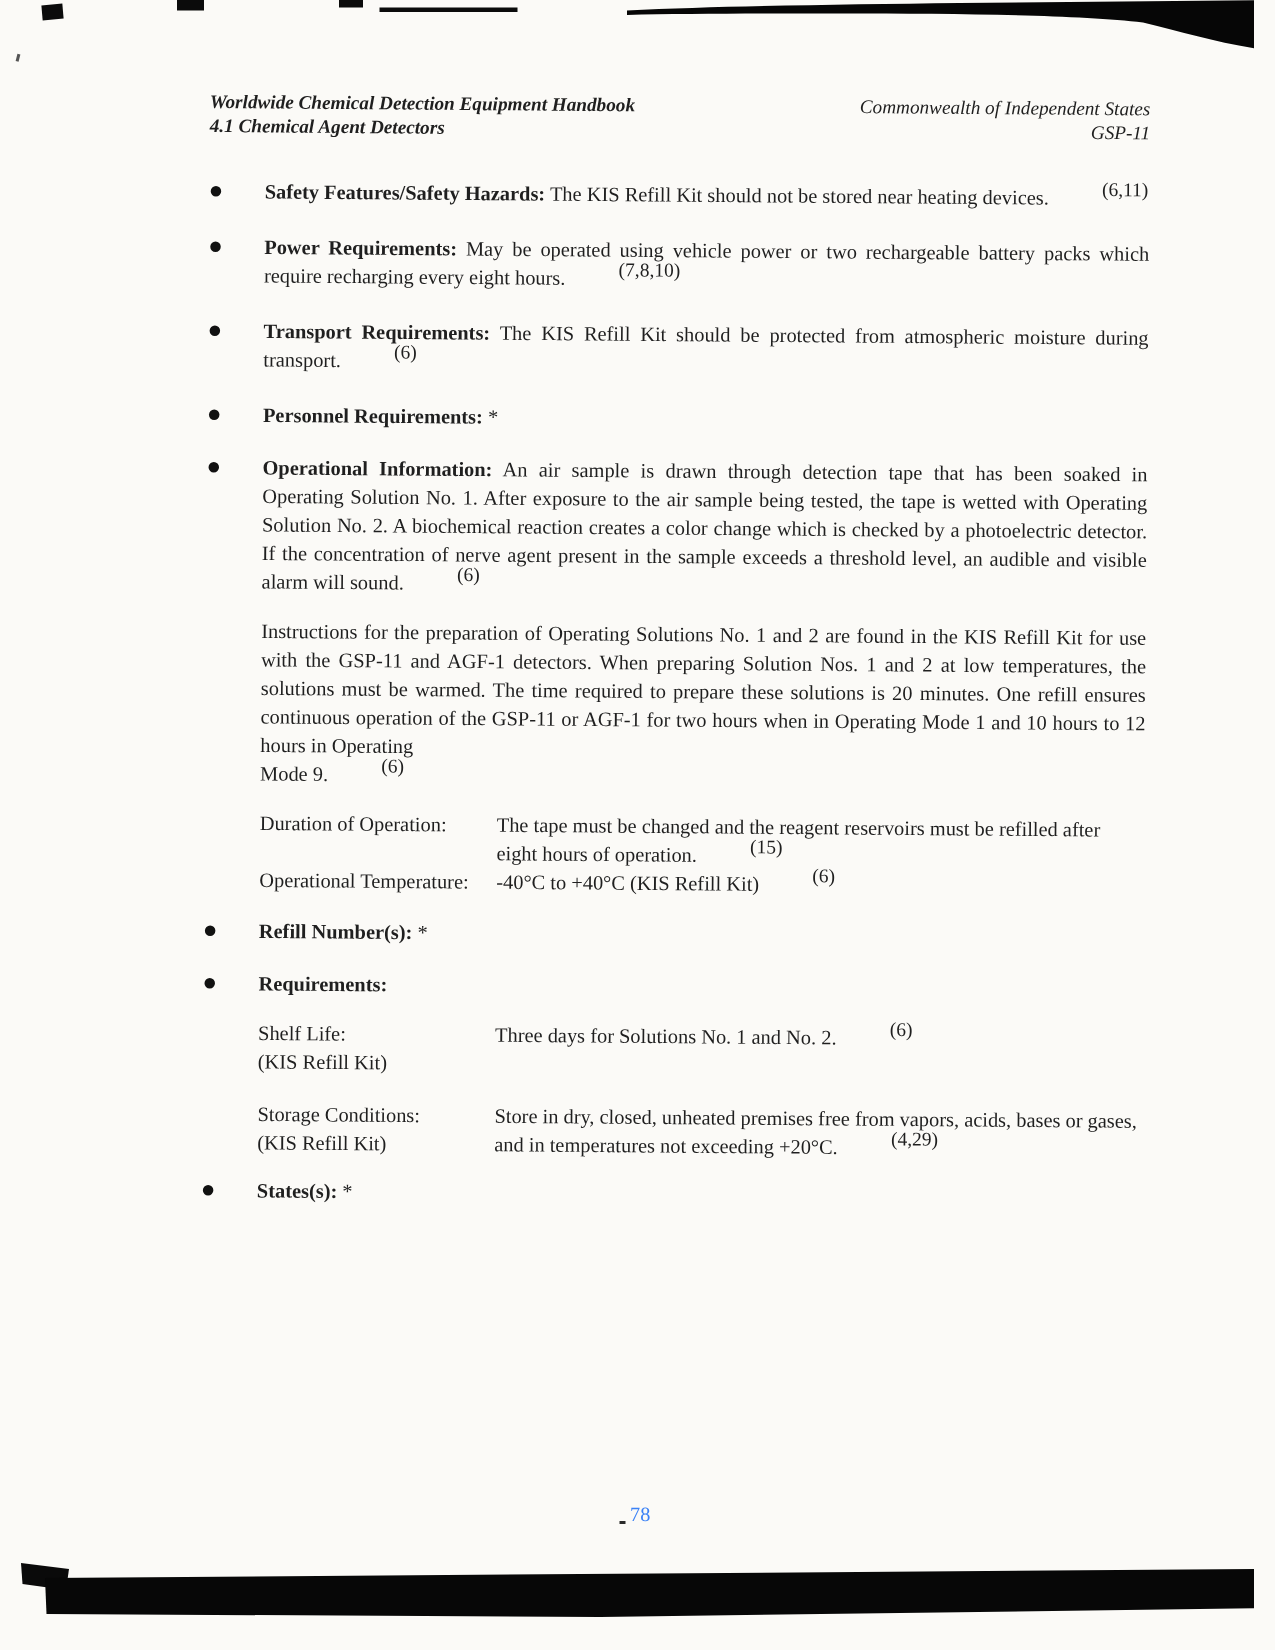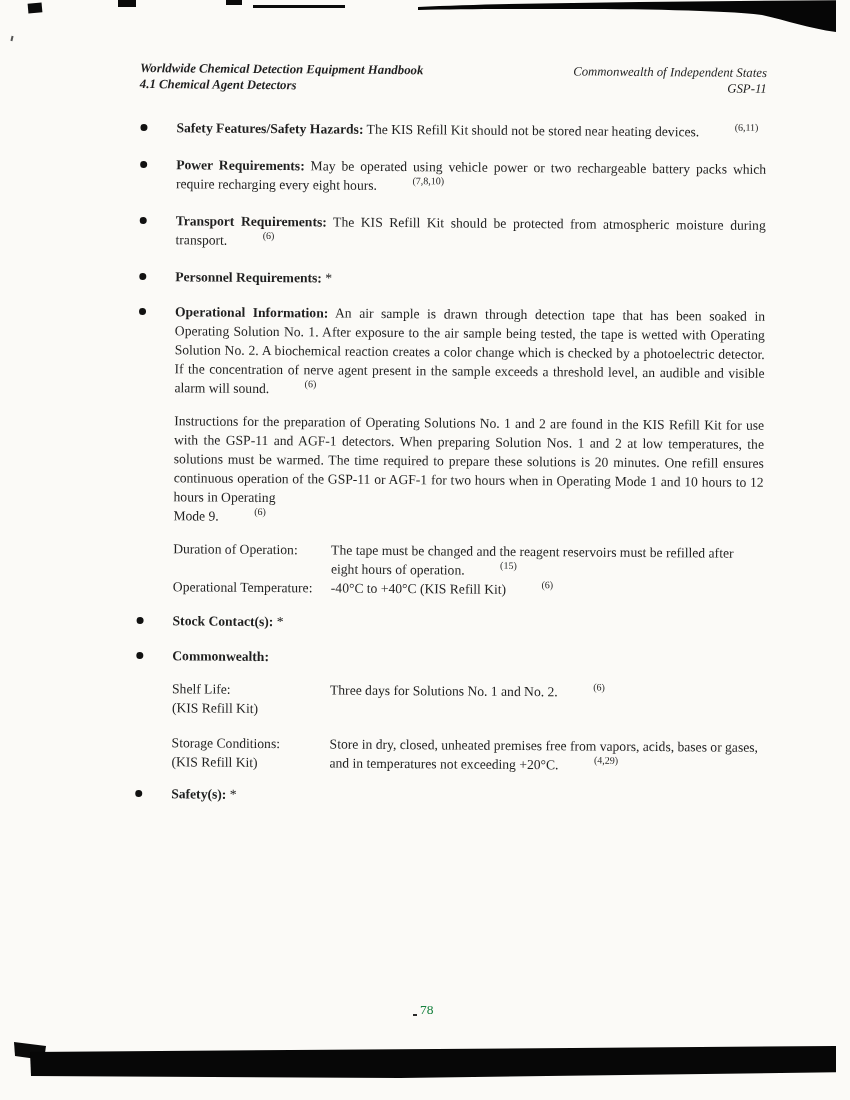--- a/index.html
+++ b/index.html
@@ -25,33 +25,33 @@
   }
   .h-left { font-weight:700; }
   .h-right { text-align:right; }
   p { margin:0; font-size:13.6px; line-height:19px; text-align:justify; }
   .bullet-item { position:relative; padding-left:37px; }
   .dot {
     position:absolute; left:1px; top:6px; width:7px; height:7px;
     background:#111; border-radius:50%;
   }
   b { font-weight:700; }
-  sup { font-size:10px; line-height:0;padding-left:32px; }
+  sup { font-size:13px; line-height:0;padding-left:32px; }
   .indent { margin-left:37px; }
   .mb18 { margin-bottom:18px; }
   .mb16 { margin-bottom:16px; }
   .mb15 { margin-bottom:15px; }
   .mb14 { margin-bottom:14px; }
   .mb13 { margin-bottom:13px; }
   .twocol { display:grid; grid-template-columns:158px 1fr; }
   .twocol p { text-align:left; }
   .label-cell p { text-align:left; }
   .page-number {
     position:absolute; left:420px; top:1002px;
-    font-size:13.5px; color:#15803d;
+    font-size:13.5px; color:#3b82f6;
   }
   .artifact { position:absolute; }
   .mark-r1 { position:absolute; left:836px; top:278px; width:2px; height:13px; background:#3a3a3a; }
   .mark-r2 { position:absolute; left:837px; top:297px; width:2px; height:9px; background:#4a4a4a; }
   .mark-tl { position:absolute; left:11px; top:36px; width:2px; height:5px; background:#555; transform:rotate(14deg); }
   .num-dot { position:absolute; left:413px; top:1014px; width:4px; height:2px; background:#2a2a2a; }
 </style>
 </head>
 <body>
 
@@ -133,27 +133,27 @@
         <p>Operational Temperature:</p>
       </div>
       <div>
         <p><span>-40°C to +40°C (KIS Refill Kit)</span>
           <sup>(6)</sup></p>
       </div>
     </div>
 
     <div class="bullet-item mb16">
       <span class="dot"></span>
-      <p><b>Stock Contact(s):</b>
+      <p><b>Refill Number(s):</b>
         <span>*</span></p>
     </div>
 
     <div class="bullet-item mb14">
       <span class="dot"></span>
-      <p><b>Commonwealth:</b></p>
+      <p><b>Requirements:</b></p>
     </div>
 
     <div class="indent twocol mb16">
       <div class="label-cell">
         <p>Shelf Life:</p>
         <p>(KIS Refill Kit)</p>
       </div>
       <div>
         <p><span>Three days for Solutions No. 1 and No. 2.</span>
           <sup>(6)</sup></p>
@@ -166,21 +166,21 @@
         <p>(KIS Refill Kit)</p>
       </div>
       <div>
         <p><span>Store in dry, closed, unheated premises free from vapors, acids, bases or gases, and in temperatures not exceeding +20°C.</span>
           <sup>(4,29)</sup></p>
       </div>
     </div>
 
     <div class="bullet-item">
       <span class="dot"></span>
-      <p><b>Safety(s):</b>
+      <p><b>States(s):</b>
         <span>*</span></p>
     </div>
 
   </div>
 
   <div class="num-dot"></div>
   <div class="page-number">78</div>
 
   <svg class="artifact" style="left:0;top:1038px;" width="850" height="62" viewBox="0 0 850 62">
     <path d="M14,4 L46,8 L44,22 L15,18 Z" fill="#0a0a0a"></path>

